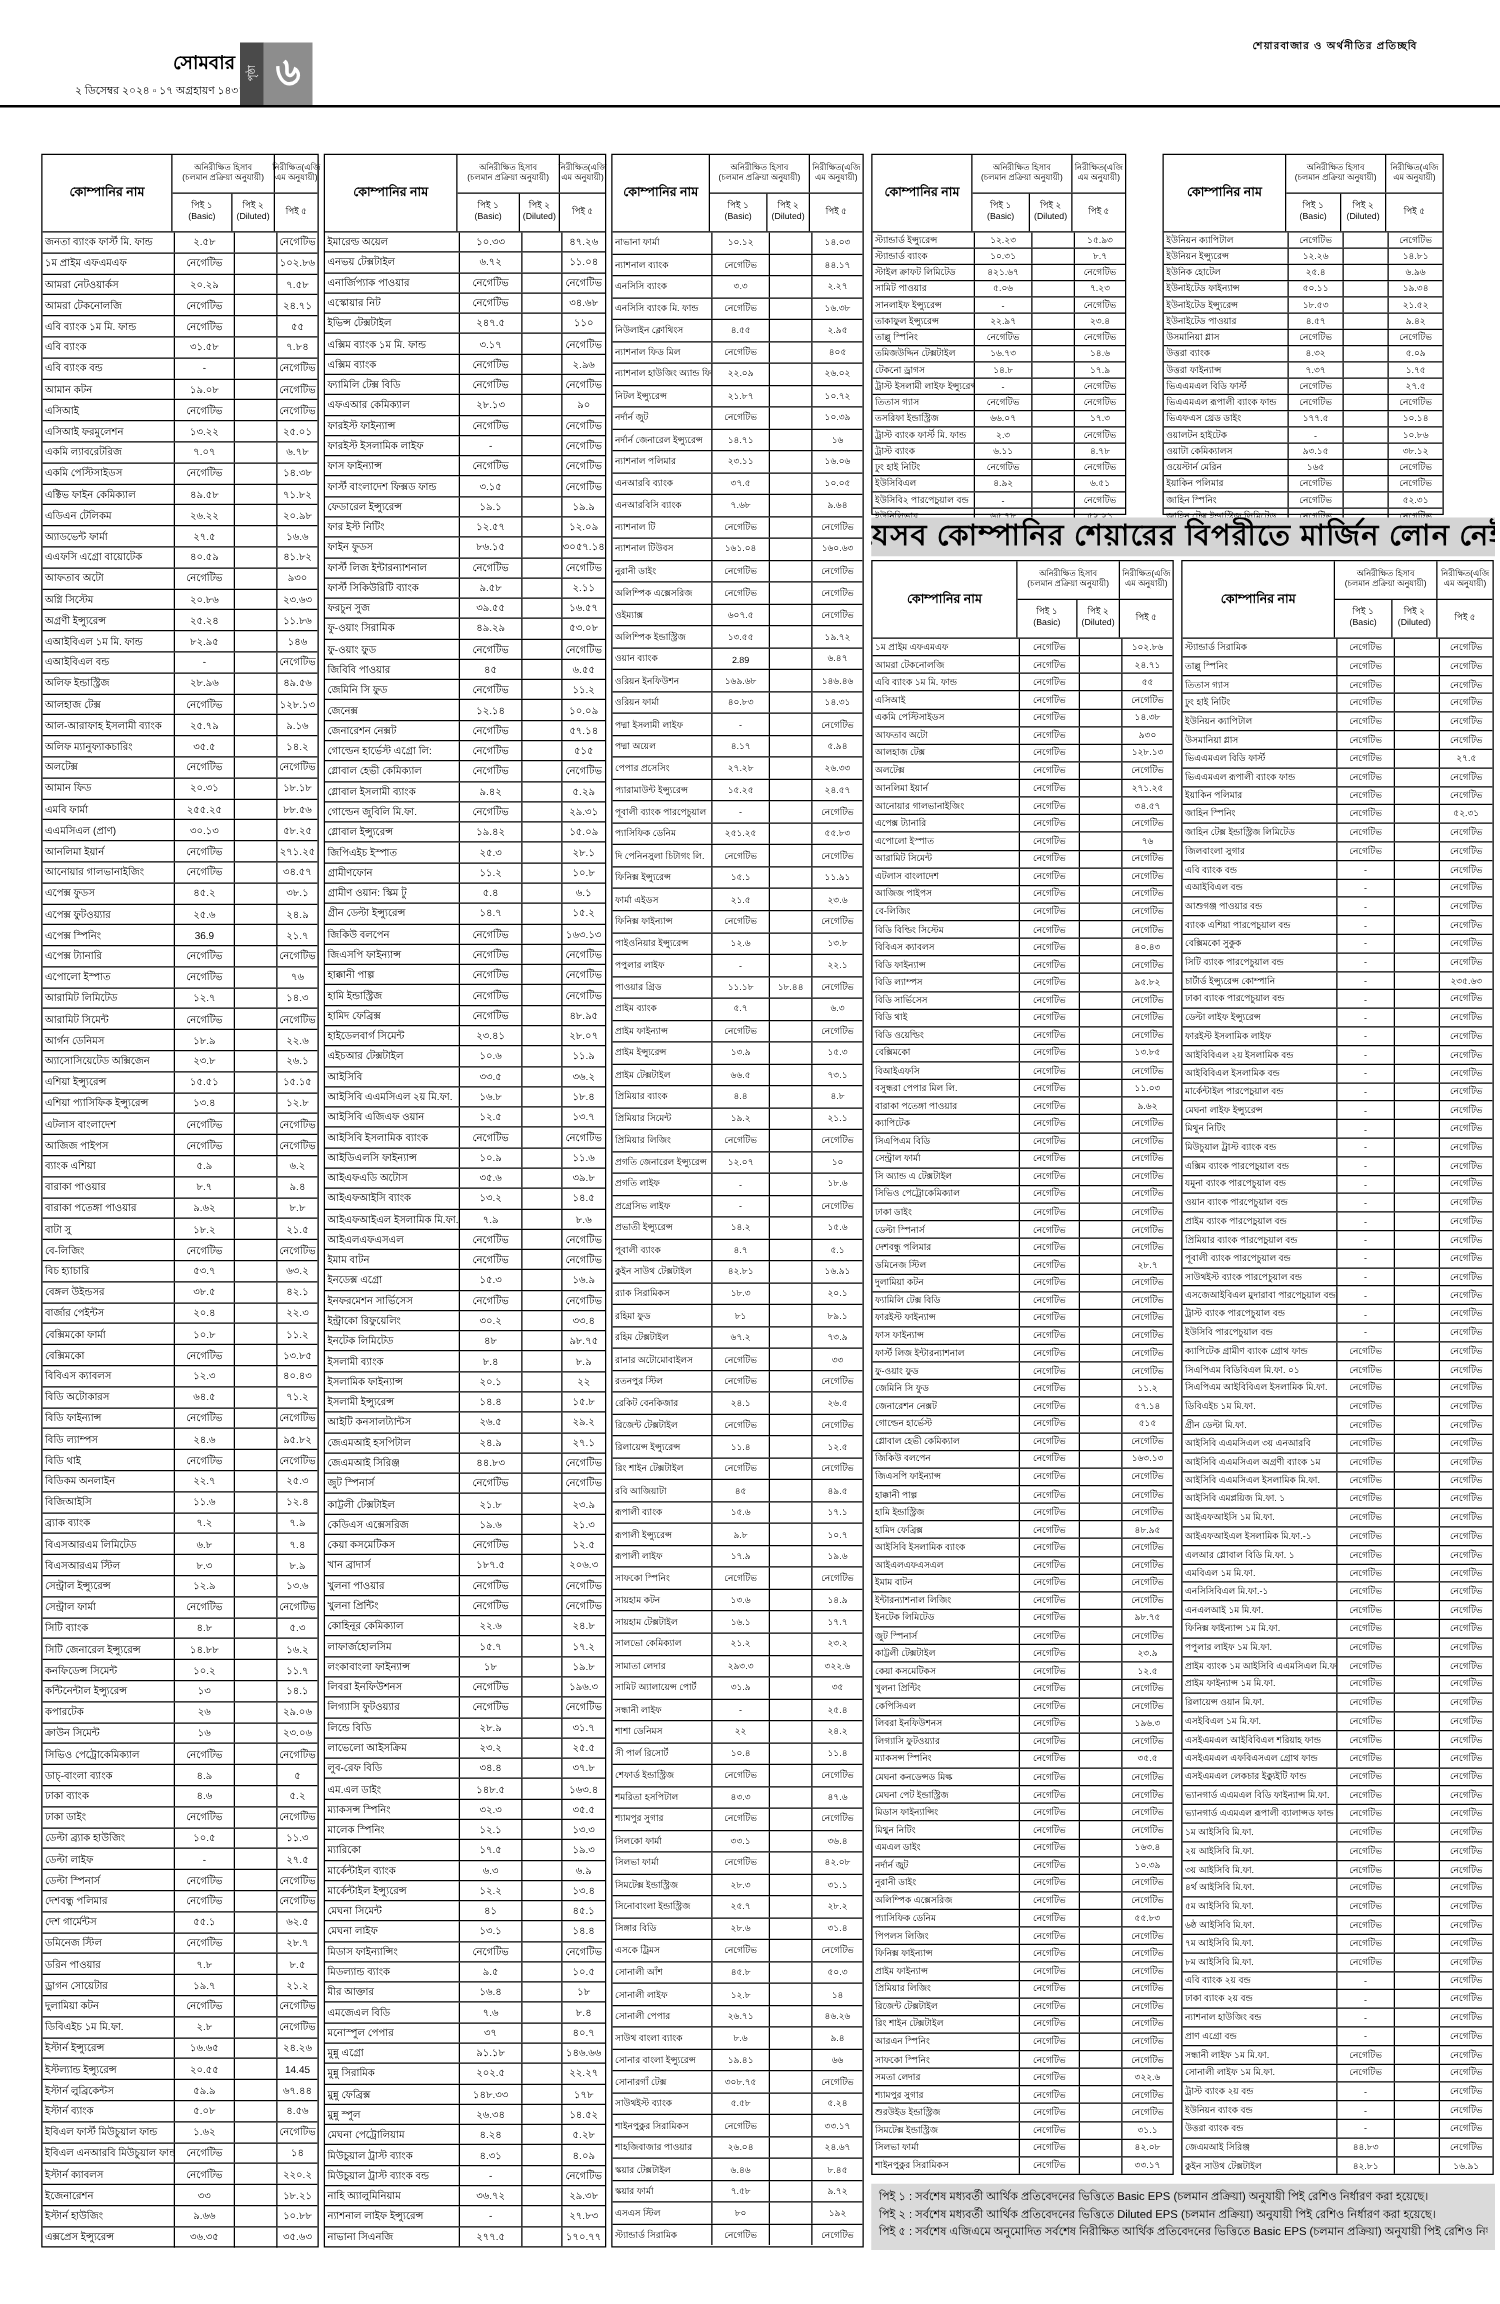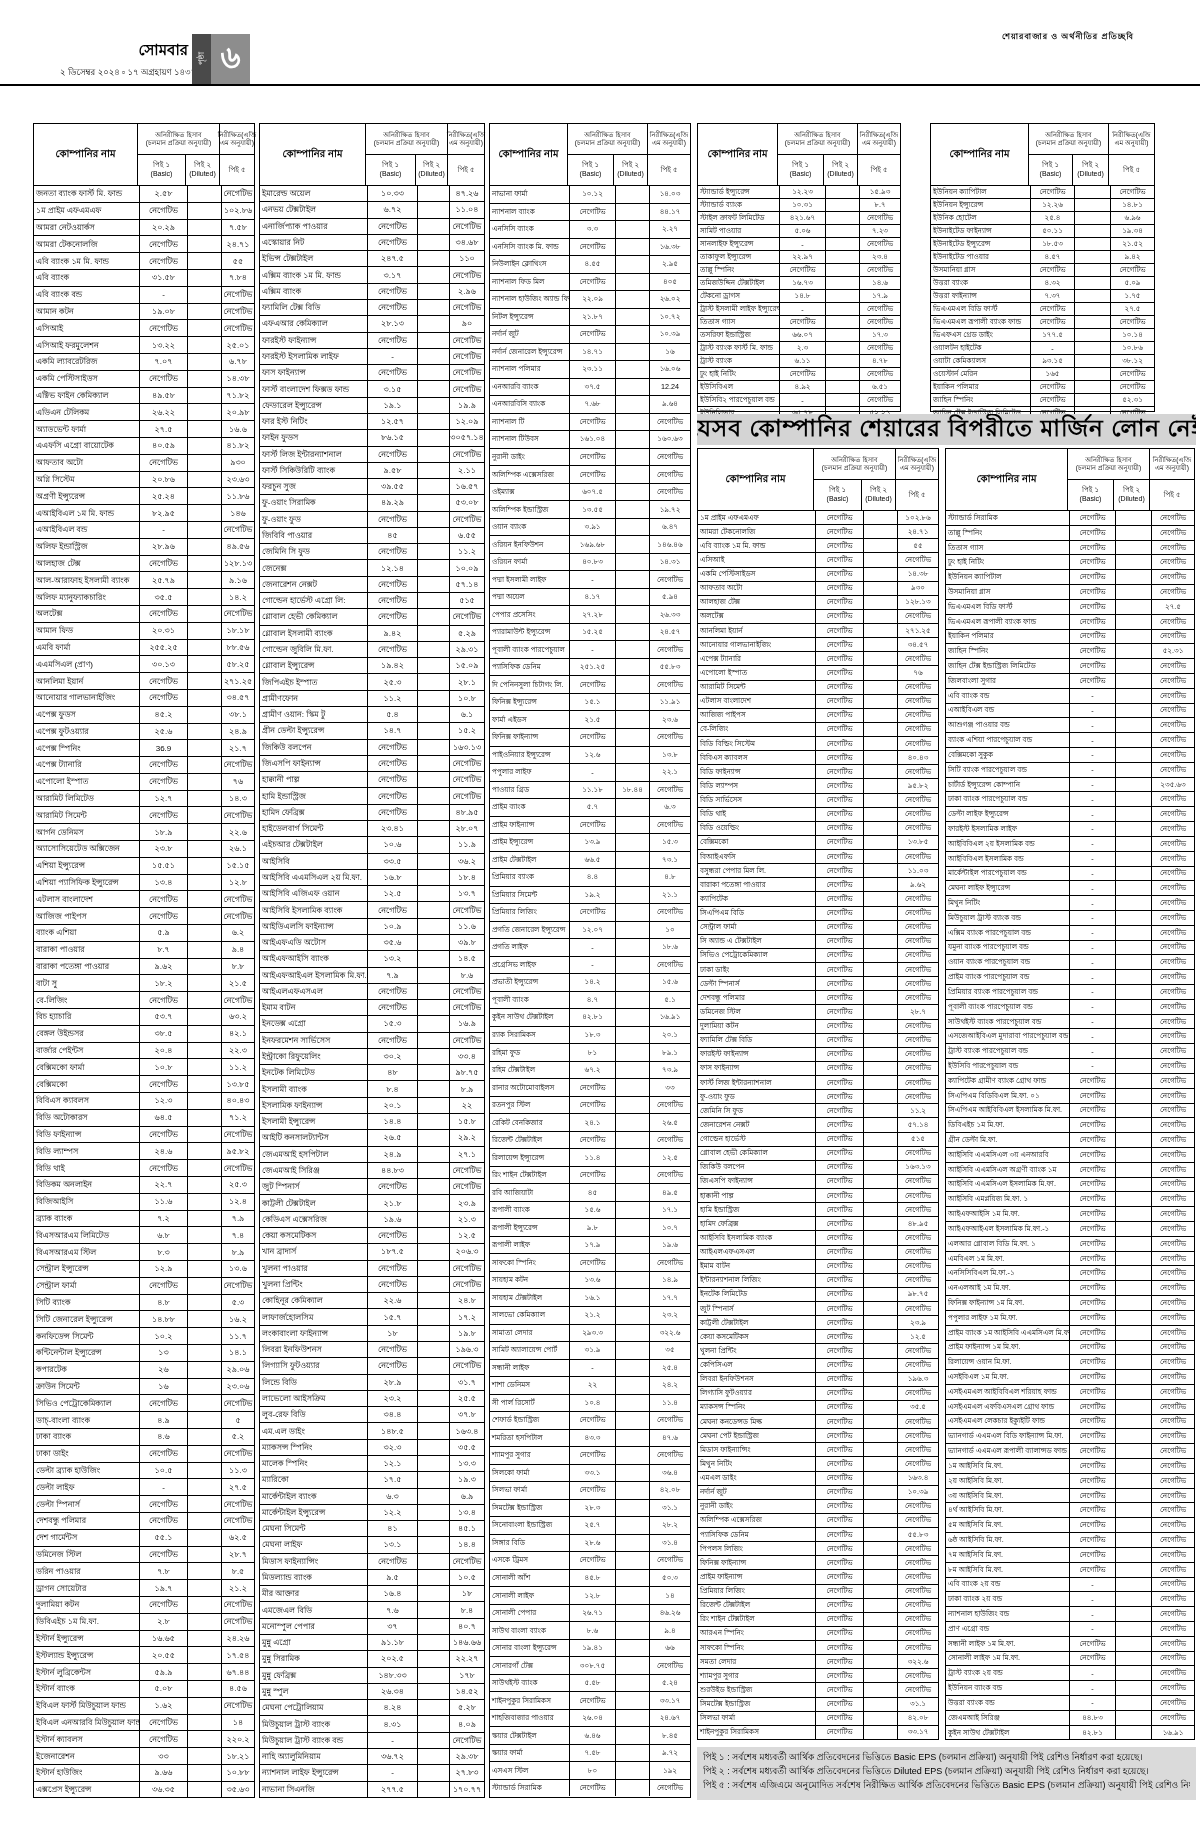--- a/index.html
+++ b/index.html
@@ -633,21 +633,21 @@
           <div class="row">
             <div class="cell name" style="width: 106px;">ইস্টার্ন ইন্স্যুরেন্স</div>
             <div class="cell val" style="width: 48px;">১৬.৬৫</div>
             <div class="cell val" style="width: 34px;"></div>
             <div class="cell val" style="flex: 1 1 0%;">২৪.২৬</div>
           </div>
           <div class="row">
             <div class="cell name" style="width: 106px;">ইস্টল্যান্ড ইন্স্যুরেন্স</div>
             <div class="cell val" style="width: 48px;">২০.৫৫</div>
             <div class="cell val" style="width: 34px;"></div>
-            <div class="cell val" style="flex: 1 1 0%;">১৭.৫৪</div>
+            <div class="cell val" style="flex: 1 1 0%;">14.45</div>
           </div>
           <div class="row">
             <div class="cell name" style="width: 106px;">ইস্টার্ন লুব্রিকেন্টস</div>
             <div class="cell val" style="width: 48px;">৫৯.৯</div>
             <div class="cell val" style="width: 34px;"></div>
             <div class="cell val" style="flex: 1 1 0%;">৬৭.৪৪</div>
           </div>
           <div class="row">
             <div class="cell name" style="width: 106px;">ইস্টার্ন ব্যাংক</div>
             <div class="cell val" style="width: 48px;">৫.০৮</div>
@@ -1401,21 +1401,21 @@
           <div class="row">
             <div class="cell name" style="width: 80px;">ন্যাশনাল পলিমার</div>
             <div class="cell val" style="width: 46px;">২৩.১১</div>
             <div class="cell val" style="width: 34px;"></div>
             <div class="cell val" style="flex: 1 1 0%;">১৬.০৬</div>
           </div>
           <div class="row">
             <div class="cell name" style="width: 80px;">এনআরবি ব্যাংক</div>
             <div class="cell val" style="width: 46px;">৩৭.৫</div>
             <div class="cell val" style="width: 34px;"></div>
-            <div class="cell val" style="flex: 1 1 0%;">12.24</div>
+            <div class="cell val" style="flex: 1 1 0%;">১০.০৫</div>
           </div>
           <div class="row">
             <div class="cell name" style="width: 80px;">এনআরবিসি ব্যাংক</div>
             <div class="cell val" style="width: 46px;">৭.৬৮</div>
             <div class="cell val" style="width: 34px;"></div>
             <div class="cell val" style="flex: 1 1 0%;">৯.৬৪</div>
           </div>
           <div class="row">
             <div class="cell name" style="width: 80px;">ন্যাশনাল টি</div>
             <div class="cell val" style="width: 46px;">নেগেটিভ</div>
@@ -1447,21 +1447,21 @@
             <div class="cell val" style="flex: 1 1 0%;">নেগেটিভ</div>
           </div>
           <div class="row">
             <div class="cell name" style="width: 80px;">অলিম্পিক ইন্ডাস্ট্রিজ</div>
             <div class="cell val" style="width: 46px;">১৩.৫৫</div>
             <div class="cell val" style="width: 34px;"></div>
             <div class="cell val" style="flex: 1 1 0%;">১৯.৭২</div>
           </div>
           <div class="row">
             <div class="cell name" style="width: 80px;">ওয়ান ব্যাংক</div>
-            <div class="cell val" style="width: 46px;">৩.৯১</div>
+            <div class="cell val" style="width: 46px;">2.89</div>
             <div class="cell val" style="width: 34px;"></div>
             <div class="cell val" style="flex: 1 1 0%;">৬.৪৭</div>
           </div>
           <div class="row">
             <div class="cell name" style="width: 80px;">ওরিয়ন ইনফিউশন</div>
             <div class="cell val" style="width: 46px;">১৬৯.৬৮</div>
             <div class="cell val" style="width: 34px;"></div>
             <div class="cell val" style="flex: 1 1 0%;">১৪৬.৪৬</div>
           </div>
           <div class="row">

